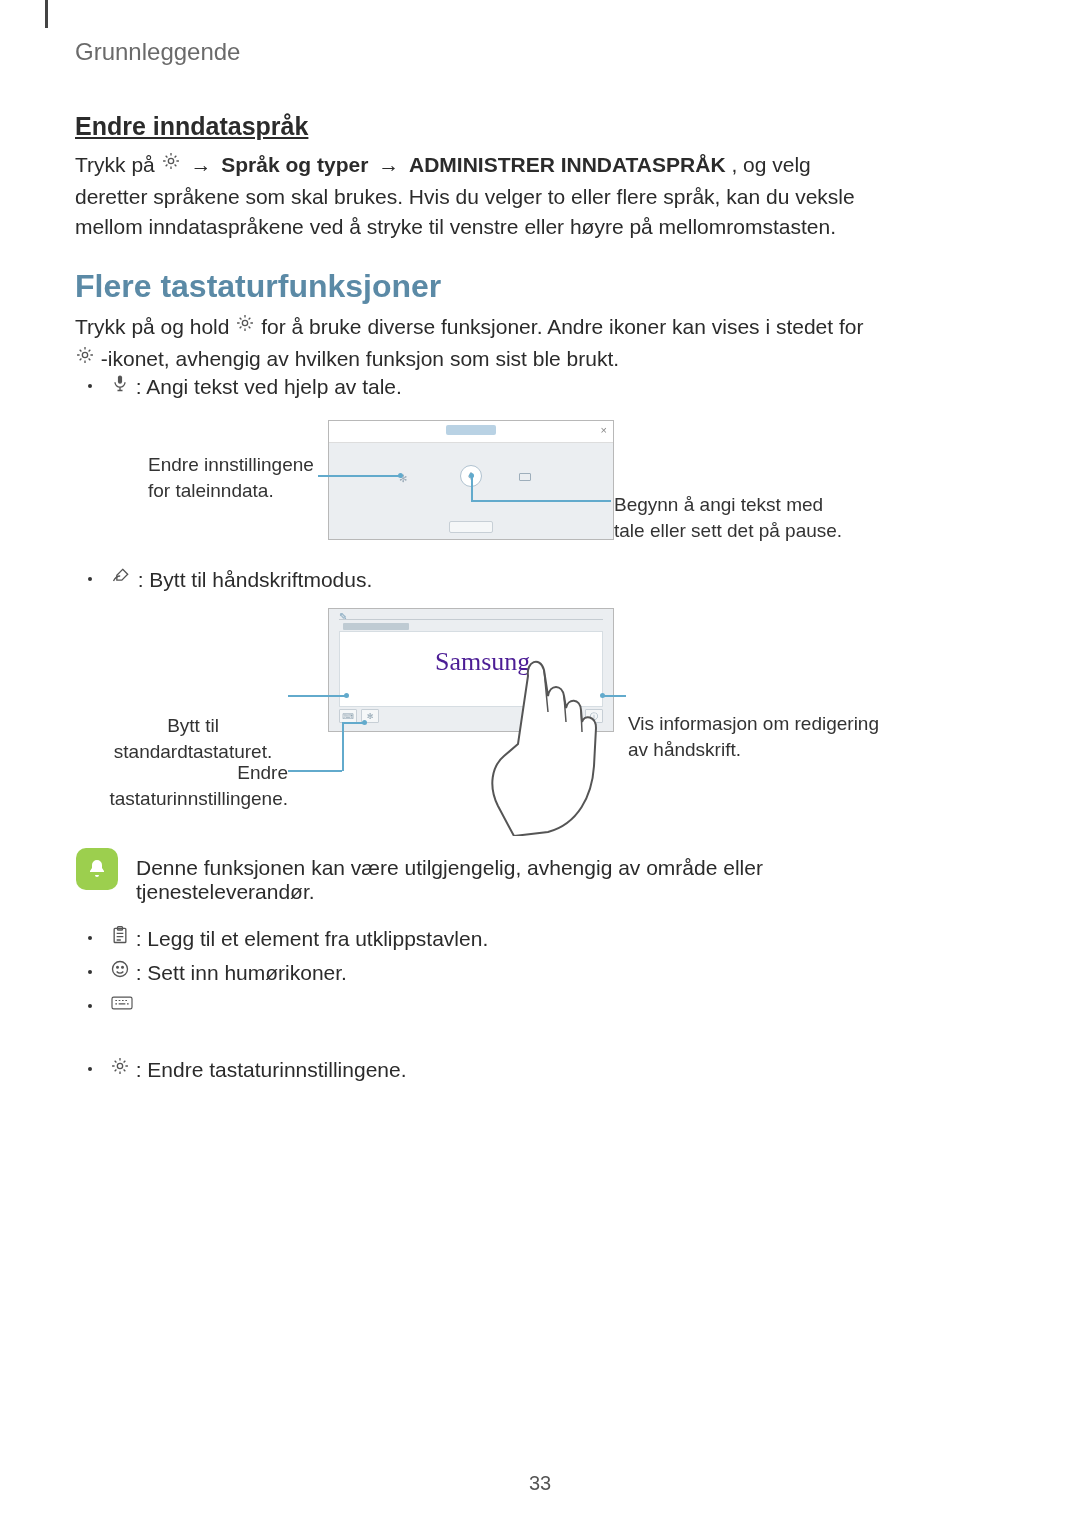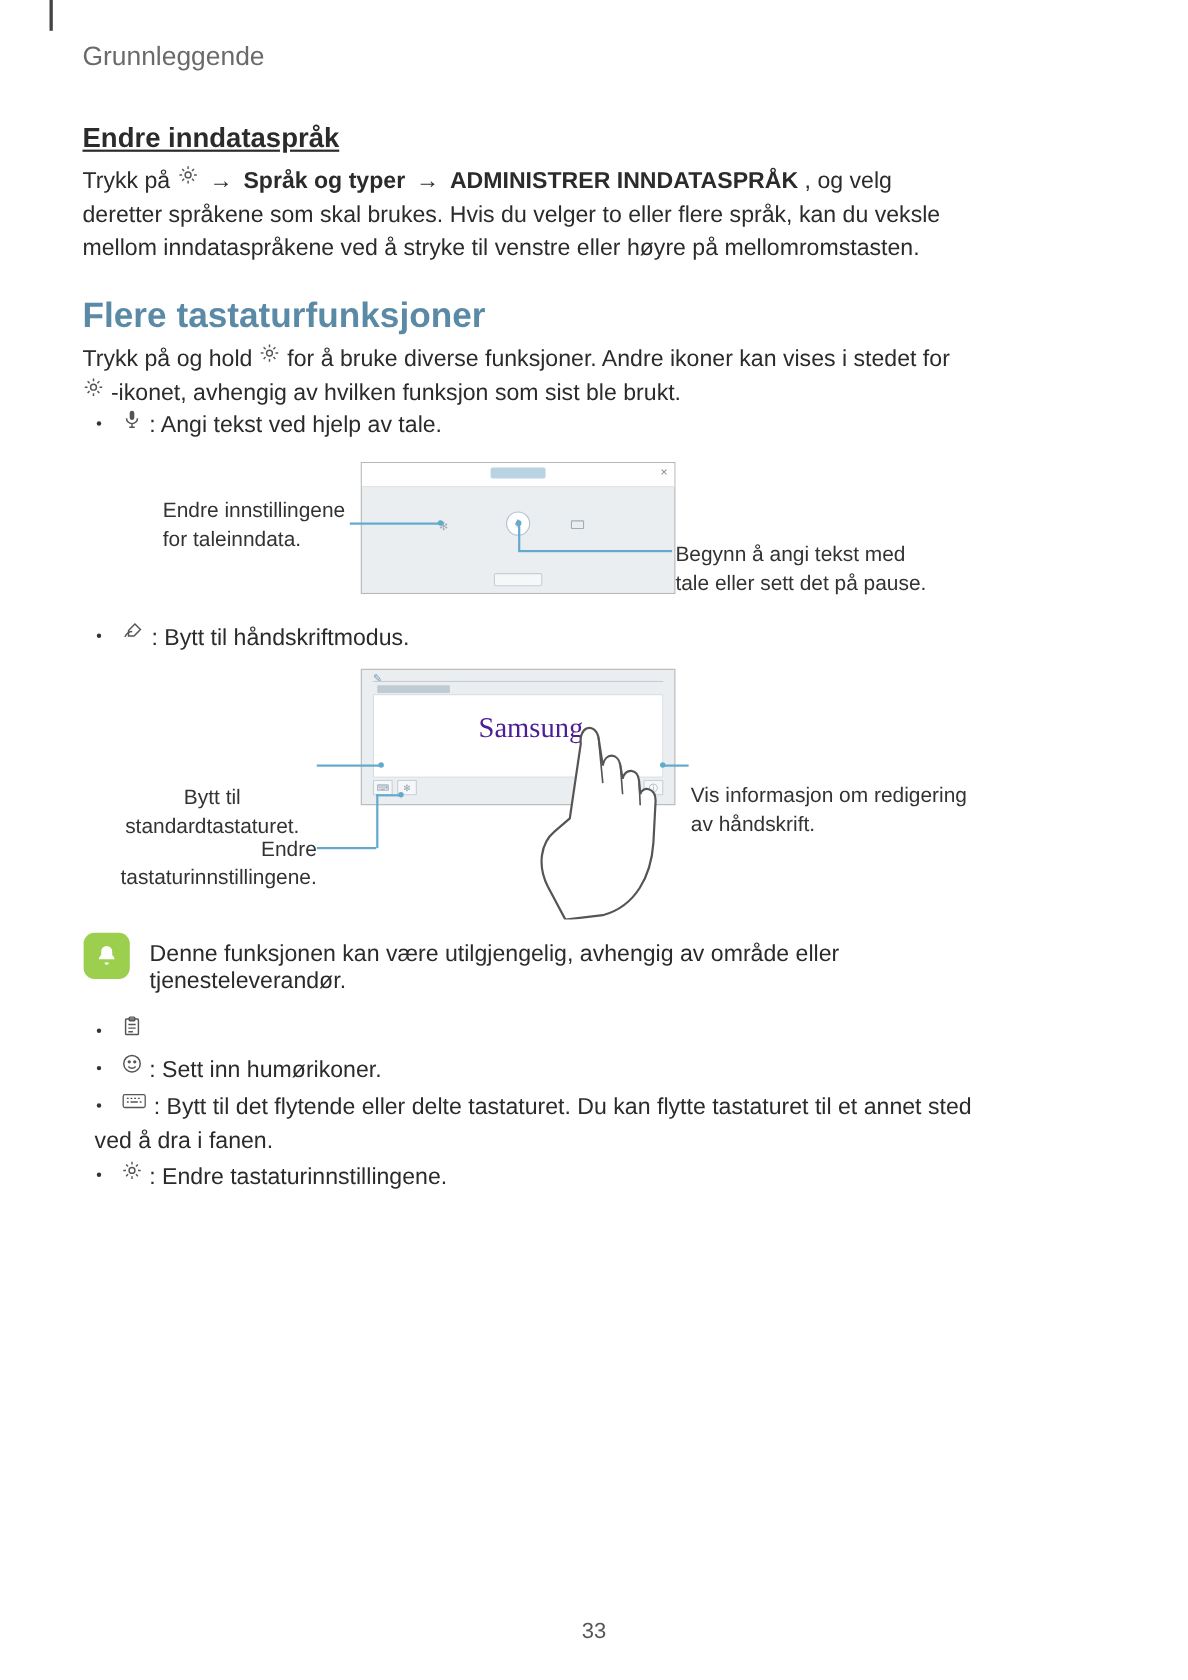--- a/index.html
+++ b/index.html
@@ -316,20 +316,21 @@
 
 <div class="bullet" style="left:86px; top:924px; width:790px;">
   <span class="dot"></span>
   <span class="icon">
     <svg width="20" height="20" viewBox="0 0 24 24" fill="none" stroke="#555" stroke-width="1.6">
         <rect x="5" y="4" width="14" height="17" rx="1"></rect>
         <rect x="9" y="2" width="6" height="4" rx="1"></rect>
         <path d="M8 10h8M8 14h8M8 18h5"></path>
       </svg>
   </span>
+  <span> : Legg til et element fra utklippstavlen.</span>
 </div>
 
 <div class="bullet" style="left:86px; top:958px; width:790px;">
   <span class="dot"></span>
   <span class="icon">
     <svg width="20" height="20" viewBox="0 0 24 24" fill="none" stroke="#555" stroke-width="1.6">
         <circle cx="12" cy="12" r="9"></circle>
         <circle cx="9" cy="10" r="1" fill="#555"></circle>
         <circle cx="15" cy="10" r="1" fill="#555"></circle>
         <path d="M8 15c1.2 1.4 2.6 2 4 2s2.8-.6 4-2"></path>
@@ -339,21 +340,20 @@
 </div>
 
 <div class="bullet" style="left:86px; top:992px; width:800px;">
   <span class="dot"></span>
   <span class="icon">
     <svg width="24" height="20" viewBox="0 0 28 24" fill="none" stroke="#555" stroke-width="1.4">
         <rect x="2" y="5" width="24" height="14" rx="2"></rect>
         <path d="M6 9h2M10 9h2M14 9h2M18 9h2M6 13h2M10 13h8M20 13h2"></path>
       </svg>
   </span>
-  <span> : Bytt til det flytende eller delte tastaturet. Du kan flytte tastaturet til et annet sted ved å dra i fanen.</span>
 </div>
 
 <div class="bullet" style="left:86px; top:1055px; width:790px;">
   <span class="dot"></span>
   <span class="icon">
     <svg width="20" height="20" viewBox="0 0 24 24" fill="none" stroke="#555" stroke-width="1.6">
         <circle cx="12" cy="12" r="3.2"></circle>
         <path d="M12 2.5v3M12 18.5v3M21.5 12h-3M5.5 12h-3M18.4 5.6l-2.1 2.1M7.7 16.3l-2.1 2.1M18.4 18.4l-2.1-2.1M7.7 7.7 5.6 5.6"></path>
       </svg>
   </span>

